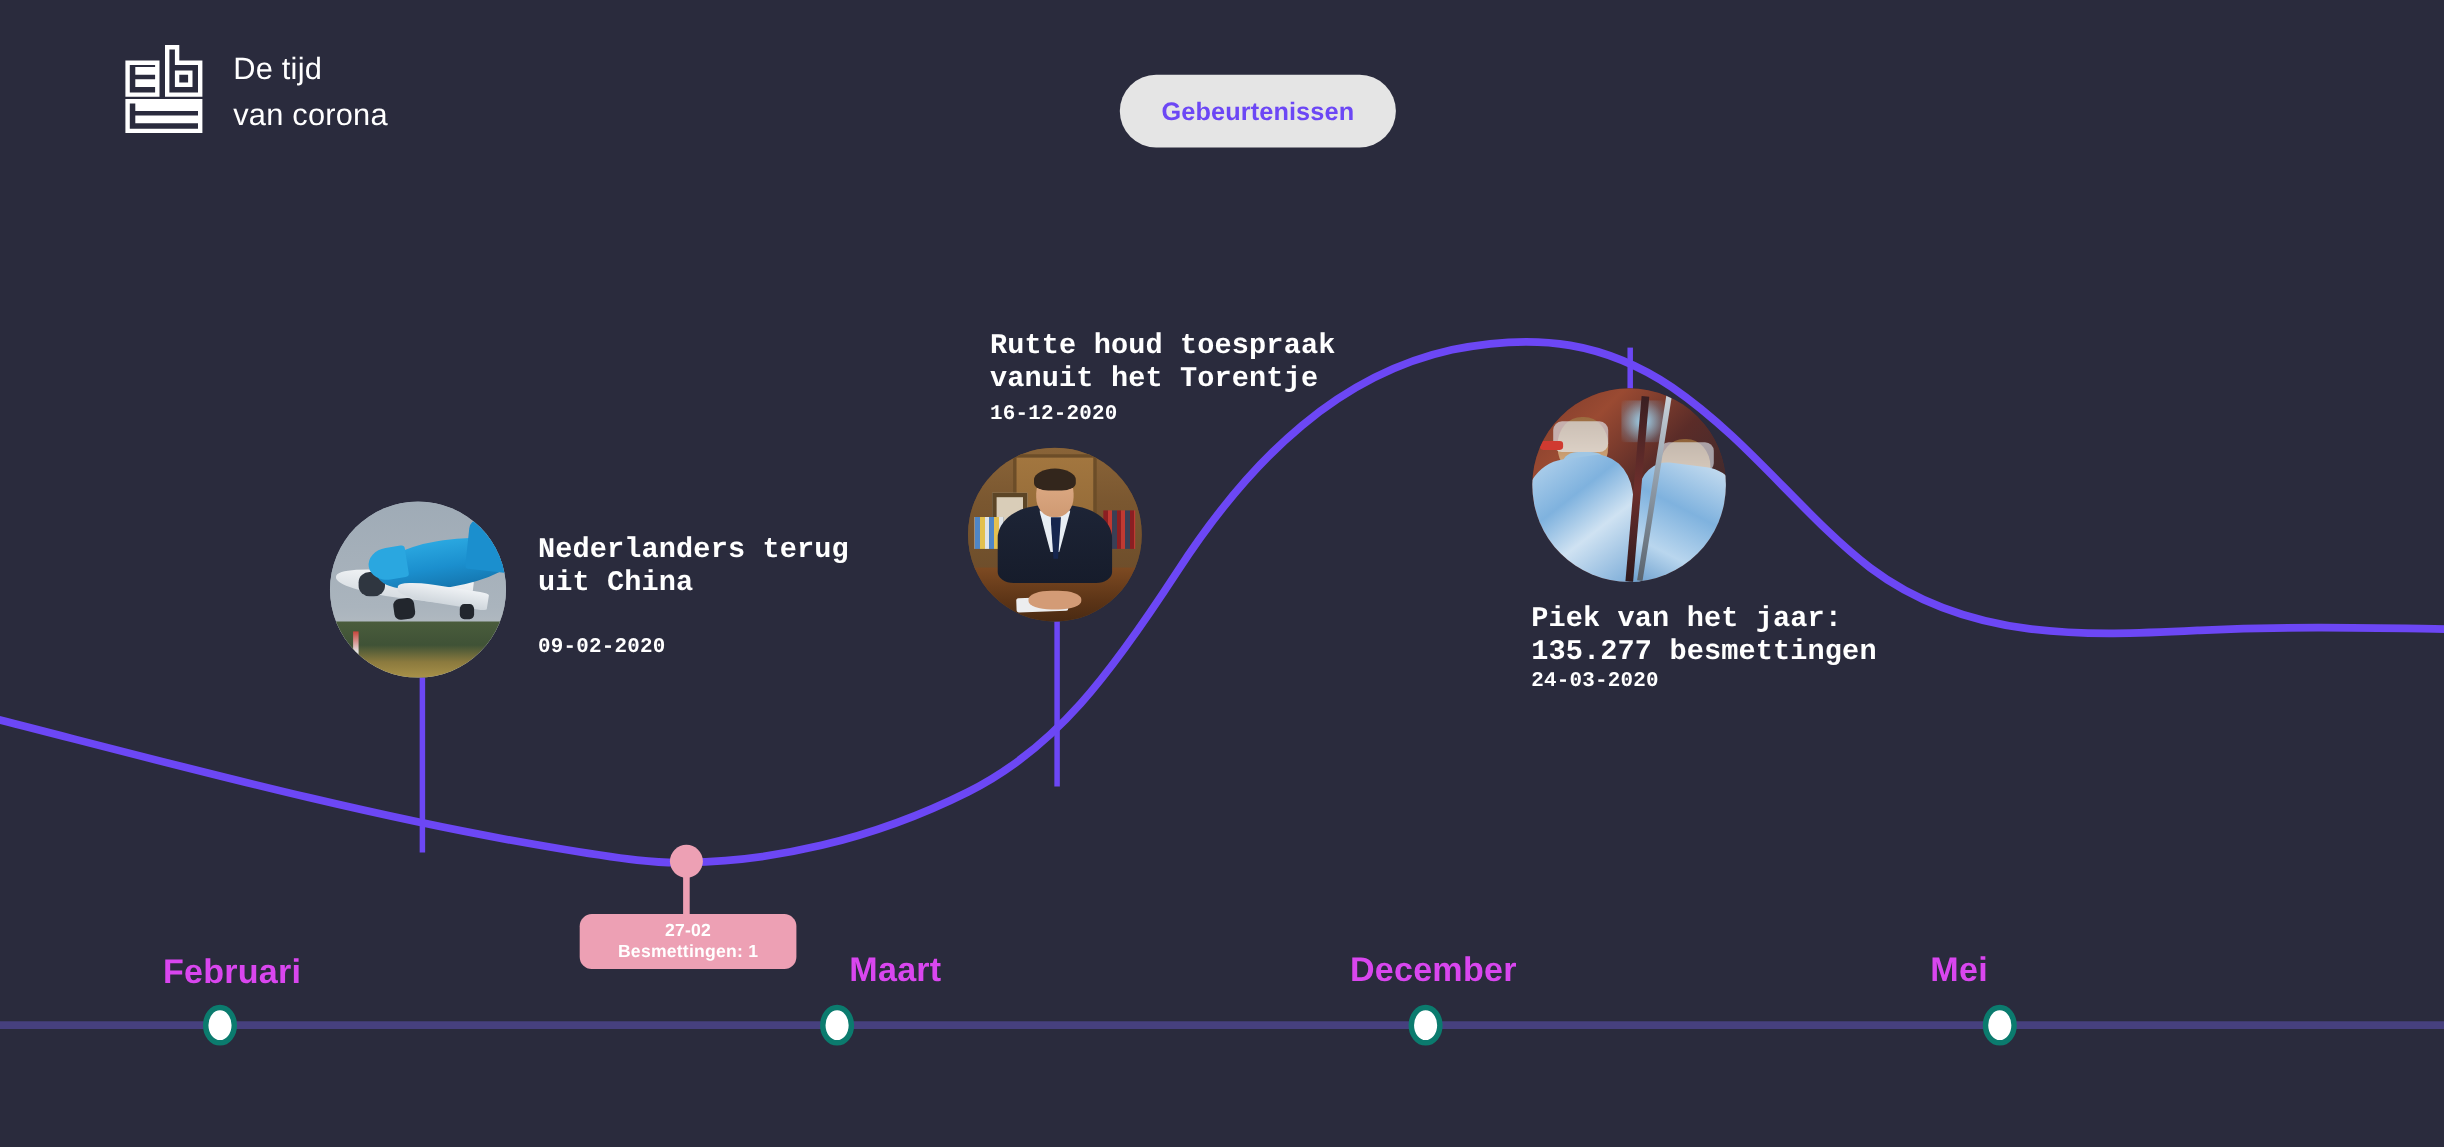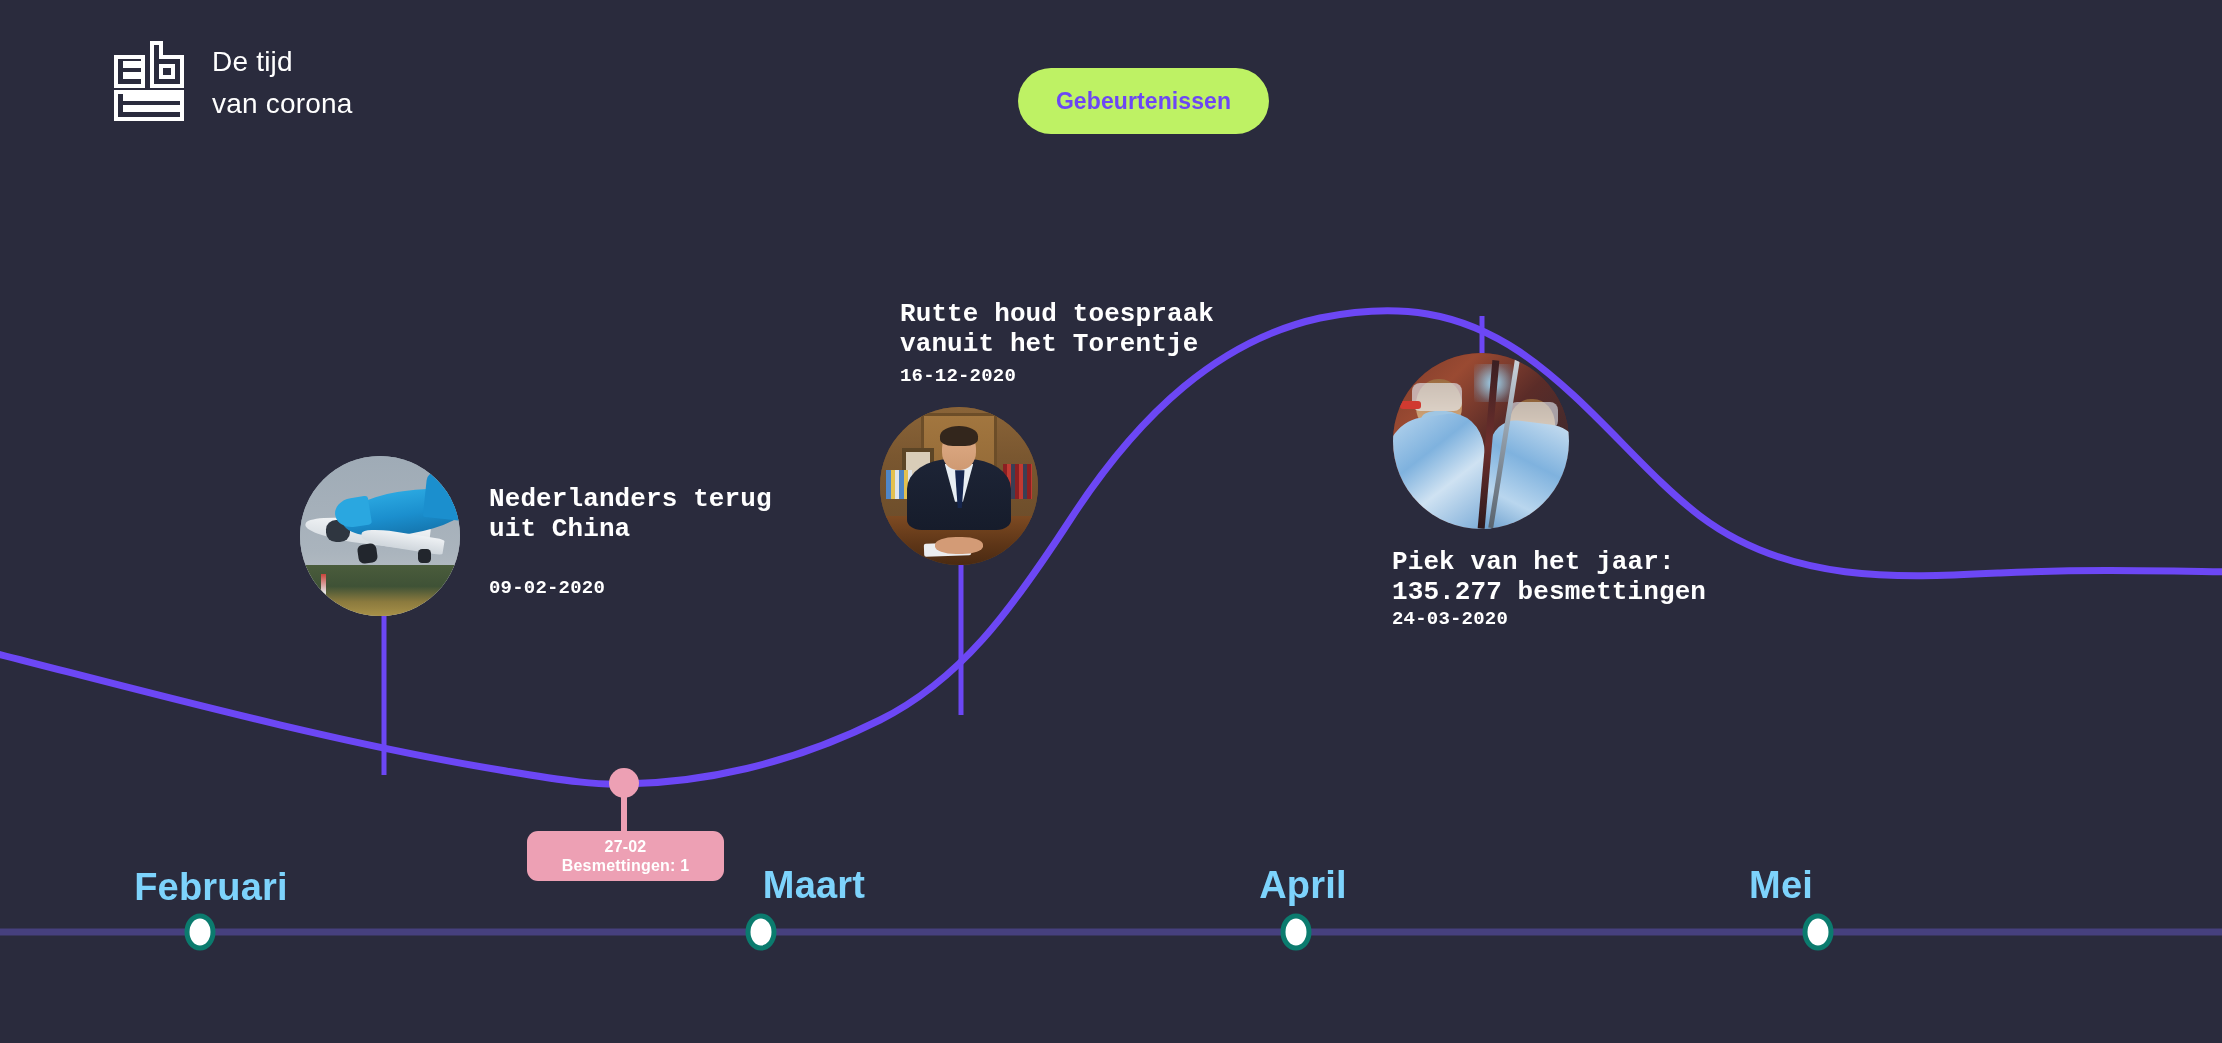--- a/index.html
+++ b/index.html
@@ -15,33 +15,33 @@
   
   #brand { position:absolute; left:112px; top:40px; display:flex; align-items:center; gap:26px; }
   #logo { width:74px; height:82px; }
   #brand-title {
     color:#ffffff; font-size:28px; line-height:42px; font-weight:400;
     white-space:pre-line; letter-spacing:.2px;
   }
   #events-button {
     position:absolute; left:1018px; top:68px;
     width:251px; height:66px; border-radius:33px;
-    background:#bef264; border:none; cursor:pointer;
+    background:#e5e5e5; border:none; cursor:pointer;
     color:#6c47f5; font-size:23px; font-weight:700;
     font-family:"Liberation Sans", sans-serif;
     display:flex; align-items:center; justify-content:center;
     letter-spacing:.1px;
   }
 
   
   #chart-svg { position:absolute; left:0; top:0; width:2222px; height:1043px; }
 
   
   .month-label {
-    position:absolute; color:#7dd3fc; font-size:38px; font-weight:700;
+    position:absolute; color:#d946ef; font-size:31px; font-weight:700;
     transform:translateX(-50%); white-space:nowrap; letter-spacing:.2px;
   }
 
   
   .event-photo {
     position:absolute; border-radius:50%; overflow:hidden;
     transform:translate(-50%,-50%);
   }
   .photo-inner { width:100%; height:100%; position:relative; }
 
@@ -207,21 +207,21 @@
     <g>
       <ellipse cx="1818" cy="932" rx="13" ry="16" fill="#ffffff" stroke="#0b7b6e" stroke-width="5"></ellipse>
     </g>
 
     <line x1="624" y1="790" x2="624" y2="836" stroke="#eda0b4" stroke-width="6"></line>
     <circle cx="624" cy="783" r="15" fill="#eda0b4"></circle>
   </svg>
 
   <div class="month-label" style="left:211px; top:866px;">Februari</div>
   <div class="month-label" style="left:766px; top:864px;margin-left:48px;">Maart</div>
-  <div class="month-label" style="left:1303px; top:864px;">April</div>
+  <div class="month-label" style="left:1303px; top:864px;">December</div>
   <div class="month-label" style="left:1781px; top:864px;">Mei</div>
 
   <div class="event-photo ph-plane" style="left:380px; top:536px; width:160px; height:160px;">
     <div class="photo-inner">
       <div class="sky"></div>
         <div class="ground"></div>
       <div class="mast"></div>
       <div class="wing"></div>
         <div class="engine"></div>
       <div class="fuselage"></div>

